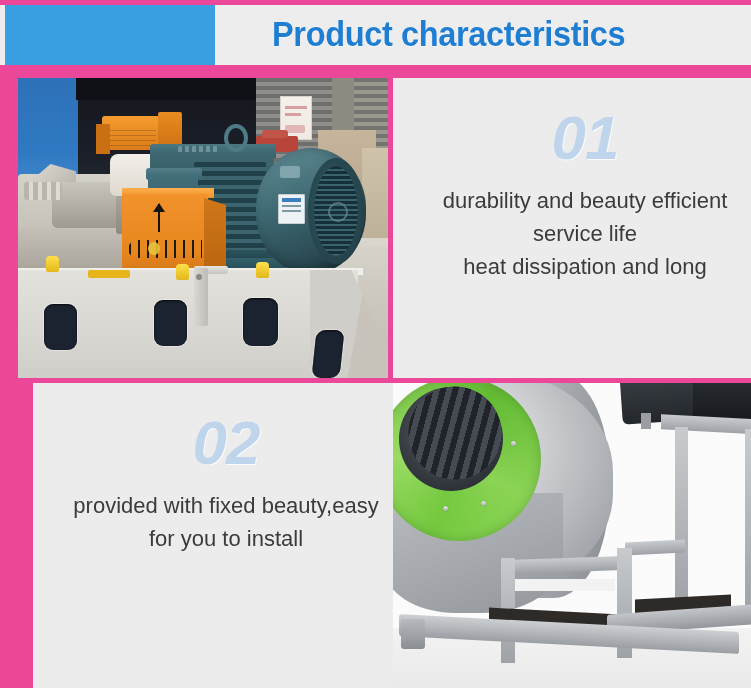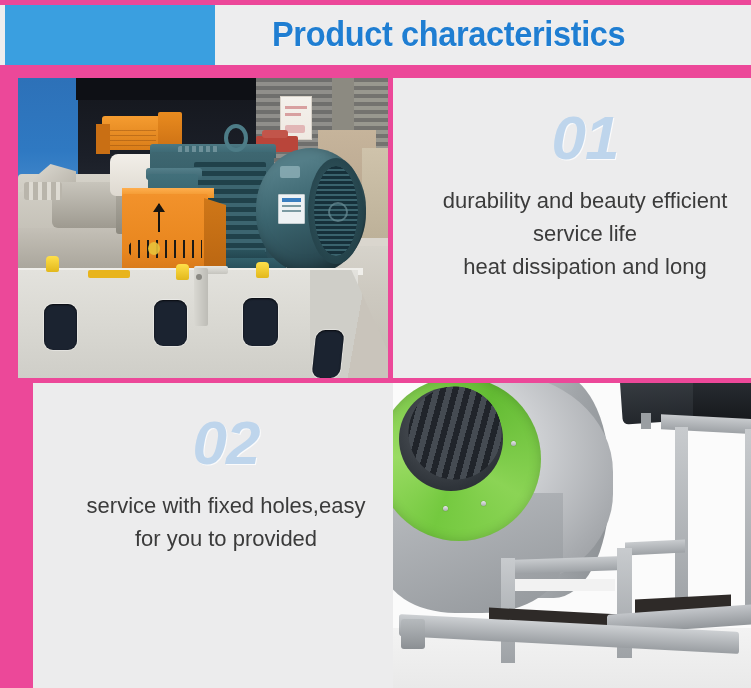--- a/index.html
+++ b/index.html
@@ -357,22 +357,22 @@
           </div>
         </div>
       </div>
     </div>
 
     <div class="cell c-txt-bl">
       <div class="panel">
         <div class="panel-inner">
           <div class="big-num">02</div>
           <div class="panel-desc">
-            <span class="ln">service with fixed holes,easy</span>
-            <span class="ln">for you to provided</span>
+            <span class="ln">provided with fixed beauty,easy</span>
+            <span class="ln">for you to install</span>
           </div>
         </div>
       </div>
     </div>
 
     <div class="cell c-img-br">
       <div class="photo2">
         <div class="p2-floor"></div>
         <div class="motor2"></div>
         <div class="motor2-b"></div>

